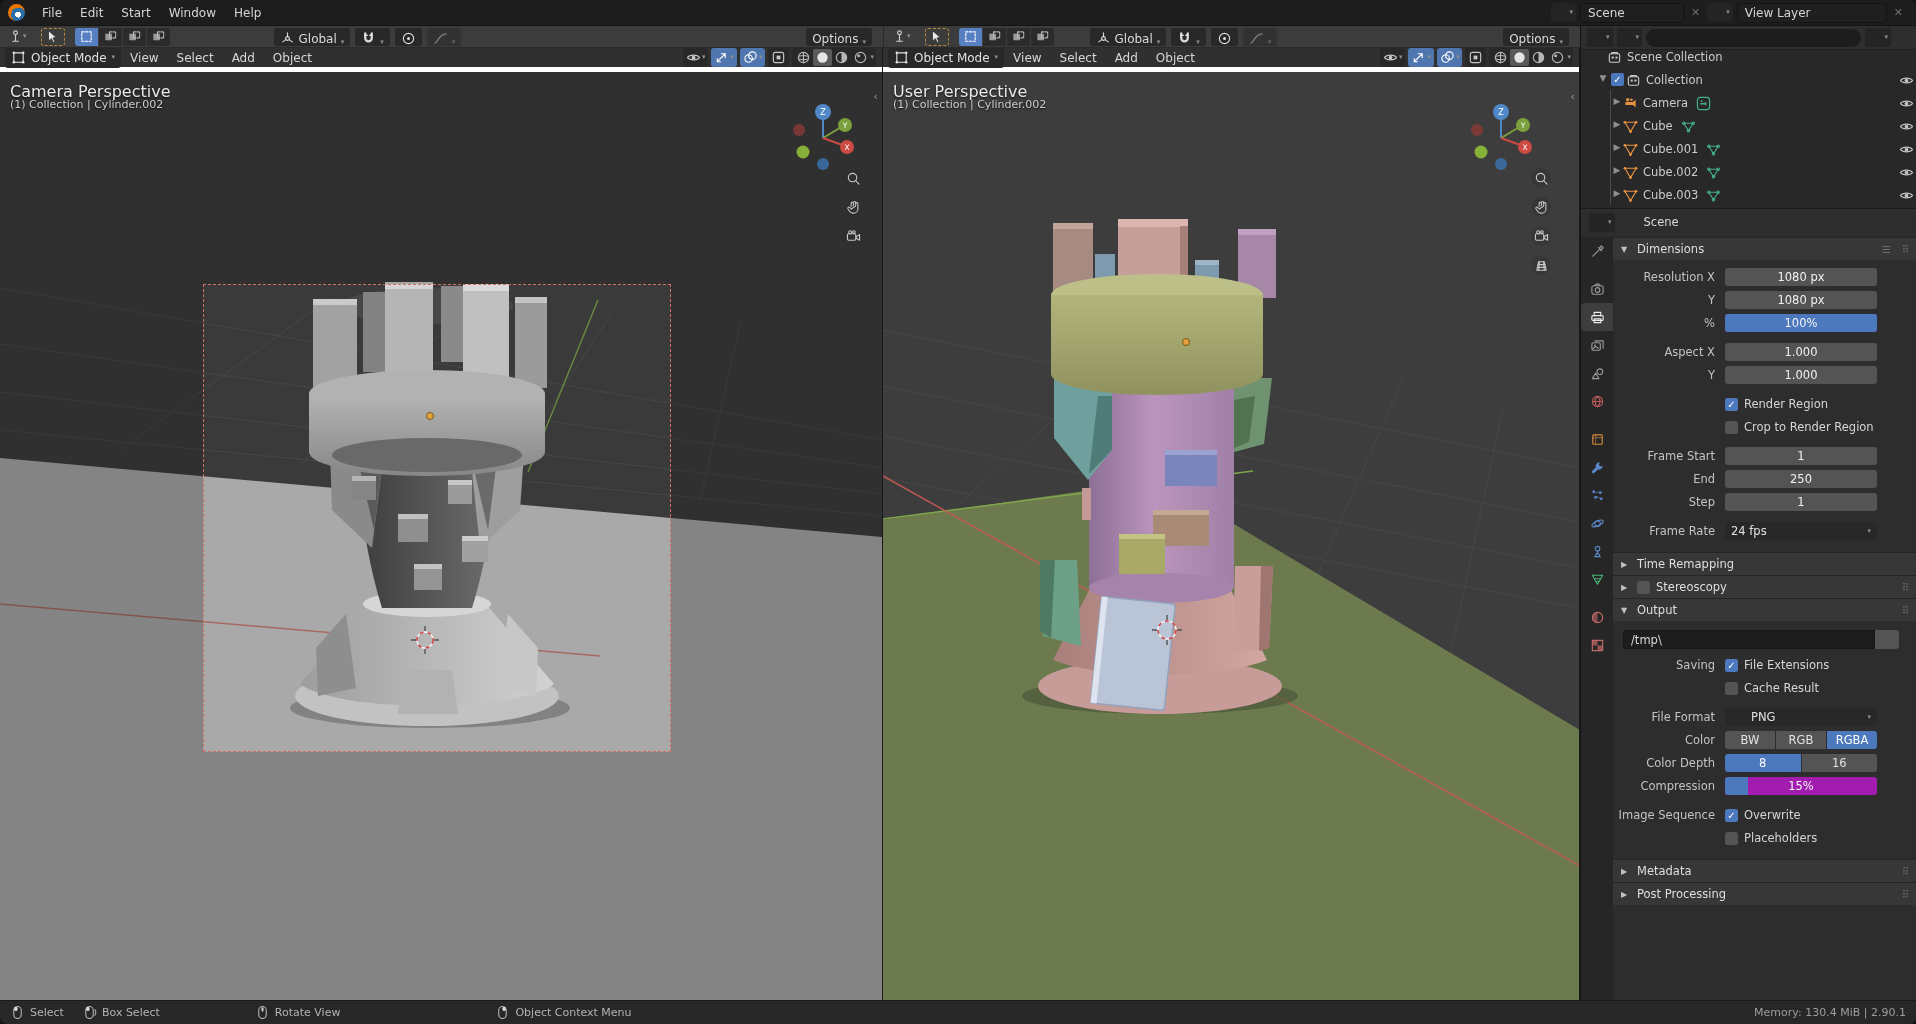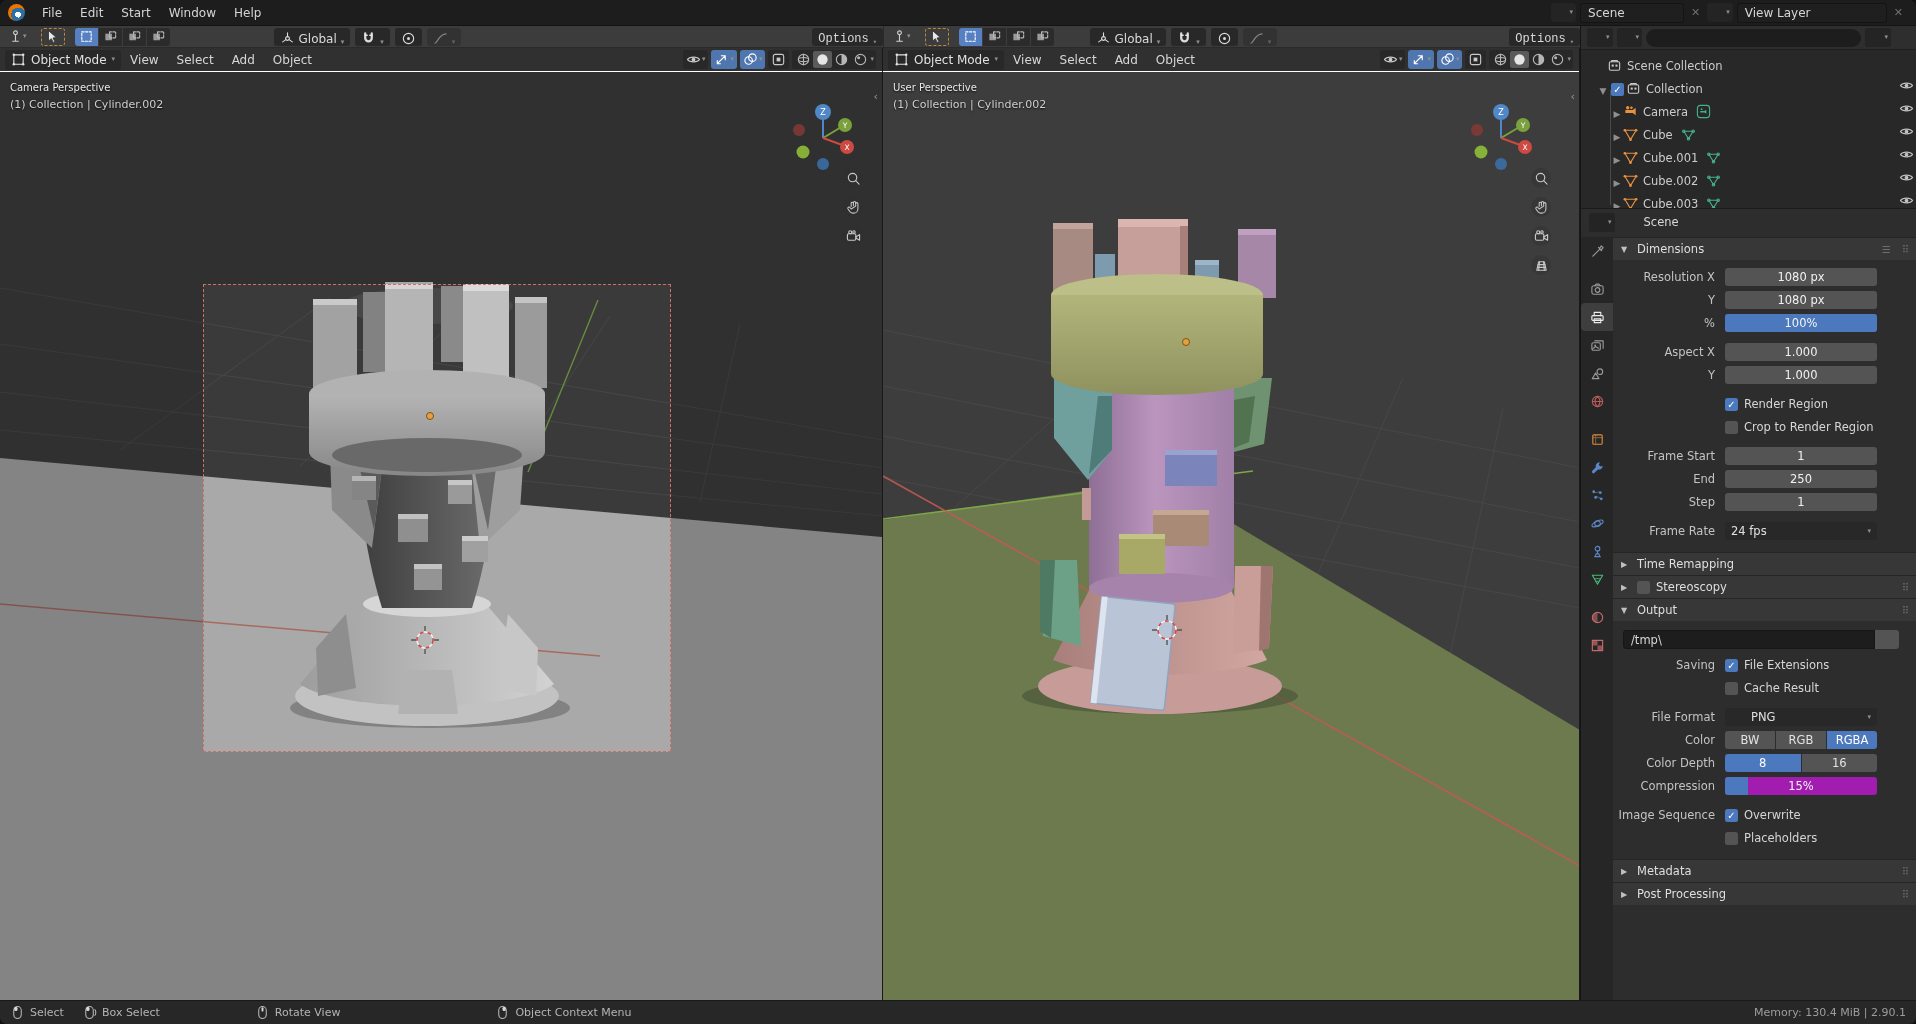--- a/index.html
+++ b/index.html
@@ -41,61 +41,61 @@
     justify-content:center; border:1px dashed #b8893c; border-radius:3px; color:#e2e2e2; }
   .selmodes { display:flex; margin-left:10px; gap:1px; }
   .selmode { width:23px; height:18px; display:flex; align-items:center; justify-content:center;
     background:#2b2b2b; color:#b9b9b9; }
   .selmode:first-child { border-radius:3px 0 0 3px; } .selmode:last-child { border-radius:0 3px 3px 0; }
   .selmode.active { background:#5680c2; color:#fff; }
   .pillbtn { display:flex; align-items:flex-end; gap:4px; background:#282828; border-radius:3px;
     height:18px; padding:0 6px; color:#dadada; }
   .tr-gap-l { margin-left:104px; } .tr-gap-r { margin-left:36px; }
   .tgroup { display:flex; align-items:center; gap:5px; }
-  .options-btn { margin-left:auto; margin-right:0;font-family:Liberation Mono, monospace; }
+  .options-btn { margin-left:auto; margin-right:11px; }
   .dimmed { opacity:.45; }
 
   
   .viewport { position:absolute; top:48px; height:952px; overflow:hidden; background:#3a3a3a; }
   .vp-left { left:0; width:883px; border-right:1px solid #191919; }
   .vp-right { left:883px; width:697px; border-right:1px solid #191919; }
   .vp-header { position:absolute; left:0; top:0; right:0; height:24px; background:#303030;
-    display:flex; align-items:center; z-index:30; border-bottom:1px solid #ffffff; }
+    display:flex; align-items:center; z-index:30; border-bottom:5px solid #ffffff; }
   .mode-btn { display:flex; align-items:center; gap:5px; background:#282828; border-radius:3px;
     height:20px; margin-left:5px; padding:0 6px; color:#e0e0e0; }
   .vp-menu { padding:0 9px; color:#d6d6d6; }
   .vph-right { margin-left:auto; display:flex; align-items:center; gap:3px; padding-right:6px; }
   .hbtn { display:flex; align-items:center; gap:1px; background:#282828; height:19px;
     border-radius:3px; padding:0 3px; color:#c9c9c9; }
   .hbtn.blue { background:#4f76ae; color:#fff; }
   .sphgroup { display:flex; align-items:center; background:#282828; border-radius:3px; height:19px; padding:0 2px; }
   .sph { width:19px; height:17px; display:flex; align-items:center; justify-content:center;
     border-radius:2px; color:#b5b5b5; }
   .sph.active { background:#5a5a5a; color:#f2f2f2; }
-  .vp-label { position:absolute; left:10px; z-index:25; color:#e9e9e9; font-size:10px;
+  .vp-label { position:absolute; left:10px; z-index:25; color:#e9e9e9; font-size:16px;
     text-shadow:0 1px 2px rgba(0,0,0,.8); }
   .vp-label2 { position:absolute; left:10px; z-index:25; color:#cfcfcf; font-size:11px;
     text-shadow:0 1px 2px rgba(0,0,0,.8); }
   .scene-svg { position:absolute; left:0; top:0; }
   .pp { position:absolute; background:rgba(15,15,15,.24); z-index:5; }
   .cam-frame { position:absolute; border:1px dashed #cf6f64; z-index:6; }
   .navgizmo { position:absolute; z-index:26; }
   .navcol { position:absolute; z-index:26; display:flex; flex-direction:column; gap:9px; color:#c9c9c9; }
   .navbtn { width:20px; height:20px; display:flex; align-items:center; justify-content:center;
     border-radius:50%; background:rgba(45,45,45,.35); }
   .side-toggle { position:absolute; z-index:27; color:#9a9a9a; font-size:11px; }
 
   
   .outliner { position:absolute; left:1580px; top:26px; width:336px; height:182px;
     background:#282828; border-left:1px solid #151515; overflow:hidden; font-size:11.5px; }
   .out-head { height:24px; background:#2e2e2e; display:flex; align-items:center; gap:4px;
     padding:0 6px; border-bottom:1px solid #1e1e1e; }
   .searchbox { flex:1; display:flex; align-items:center; gap:5px; background:#1d1d1d;
     border-radius:10px; height:18px; padding:0 8px; color:#8a8a8a; }
-  .orow { display:flex; align-items:flex-end; height:23px; padding-right:2px; color:#cccccc; position:relative; }
+  .orow { display:flex; align-items:flex-start; height:23px; padding-right:2px; color:#cccccc; position:relative; }
   .orow .lbl { margin-left:5px; }
   .orow .eye { margin-left:auto; color:#c0c0c0; }
   .disc { width:12px; color:#8f8f8f; font-size:9px; text-align:center; }
   .ob-check { width:13px; height:13px; border-radius:2px; background:#4c78bd; color:#fff;
     display:flex; align-items:center; justify-content:center; font-size:10px; margin:0 2px; }
   .treeline { position:absolute; left:1610px; top:90px; width:1px; height:115px; background:#4a4a4a; z-index:3; }
   .badge { margin-left:8px; display:inline-flex; }
 
   .props { position:absolute; left:1580px; top:208px; width:336px; height:792px;
     background:#2d2d2d; border-left:1px solid #151515; border-top:1px solid #1b1b1b; font-size:11.5px; }

